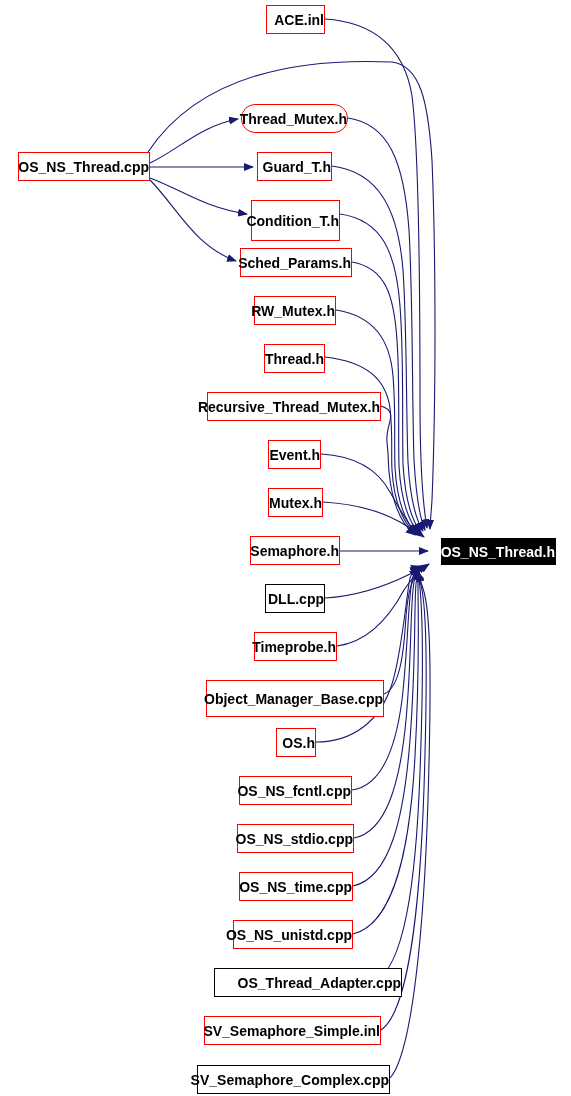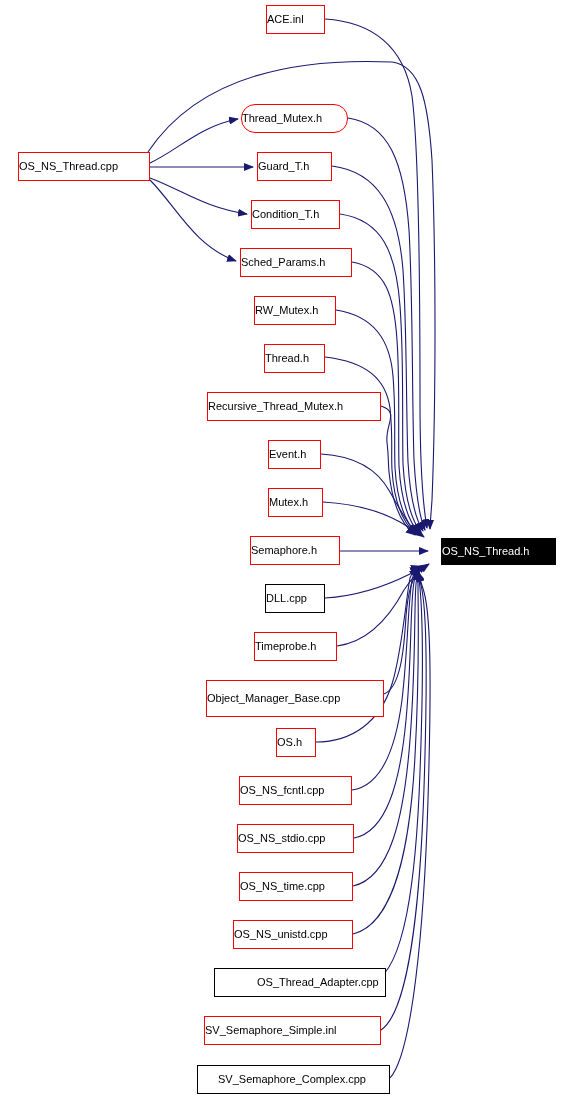--- a/index.html
+++ b/index.html
@@ -27,26 +27,27 @@
     top: 0;
     width: 571px;
     height: 1096px;
     pointer-events: none;
   }
   .node {
     position: absolute;
     box-sizing: border-box;
     display: flex;
     align-items: center;
-    justify-content: flex-start;
+    justify-content: flex-end;
     font-family: "Liberation Sans", sans-serif;
-    font-size: 11px;
+    font-size: 14px;
     line-height: 1;
     white-space: nowrap;
     letter-spacing: 0px;
+    font-weight: bold;
   }
   .node-red {
     border: 1px solid #ff0000;
     background: #ffffff;
     color: #000000;
   }
   .node-black {
     border: 1px solid #000000;
     background: #ffffff;
     color: #000000;
@@ -148,21 +149,21 @@
   <div id="node-layer">
       <div class="node node-red" style="left: 266px; top: 5px; width: 59px; height: 29px;">
         <span class="node-label">ACE.inl</span>
       </div>
       <div class="node node-red" style="left: 241px; top: 104px; width: 107px; height: 29px; border-radius: 14px;">
         <span class="node-label">Thread_Mutex.h</span>
       </div>
       <div class="node node-red" style="left: 257px; top: 152px; width: 75px; height: 29px;">
         <span class="node-label">Guard_T.h</span>
       </div>
-      <div class="node node-red" style="left: 251px; top: 200px; width: 89px; height: 29px;">
+      <div class="node node-red" style="left: 251px; top: 200px; width: 89px; height: 41px;">
         <span class="node-label">Condition_T.h</span>
       </div>
       <div class="node node-red" style="left: 240px; top: 248px; width: 112px; height: 29px;">
         <span class="node-label">Sched_Params.h</span>
       </div>
       <div class="node node-red" style="left: 254px; top: 296px; width: 82px; height: 29px;">
         <span class="node-label">RW_Mutex.h</span>
       </div>
       <div class="node node-red" style="left: 264px; top: 344px; width: 61px; height: 29px;">
         <span class="node-label">Thread.h</span>
@@ -196,21 +197,21 @@
       </div>
       <div class="node node-red" style="left: 237px; top: 824px; width: 117px; height: 29px;">
         <span class="node-label">OS_NS_stdio.cpp</span>
       </div>
       <div class="node node-red" style="left: 239px; top: 872px; width: 114px; height: 29px;">
         <span class="node-label">OS_NS_time.cpp</span>
       </div>
       <div class="node node-red" style="left: 233px; top: 920px; width: 120px; height: 29px;">
         <span class="node-label">OS_NS_unistd.cpp</span>
       </div>
-      <div class="node node-black" style="left: 214px; top: 968px; width: 172px; height: 29px; padding-left: 42px;">
+      <div class="node node-black" style="left: 214px; top: 968px; width: 188px; height: 29px; padding-left: 42px;">
         <span class="node-label">OS_Thread_Adapter.cpp</span>
       </div>
       <div class="node node-red" style="left: 204px; top: 1016px; width: 177px; height: 29px;">
         <span class="node-label">SV_Semaphore_Simple.inl</span>
       </div>
       <div class="node node-black" style="left: 197px; top: 1065px; width: 193px; height: 29px; padding-left: 20px;">
         <span class="node-label">SV_Semaphore_Complex.cpp</span>
       </div>
       <div class="node node-red" style="left: 18px; top: 152px; width: 132px; height: 29px;">
         <span class="node-label">OS_NS_Thread.cpp</span>

